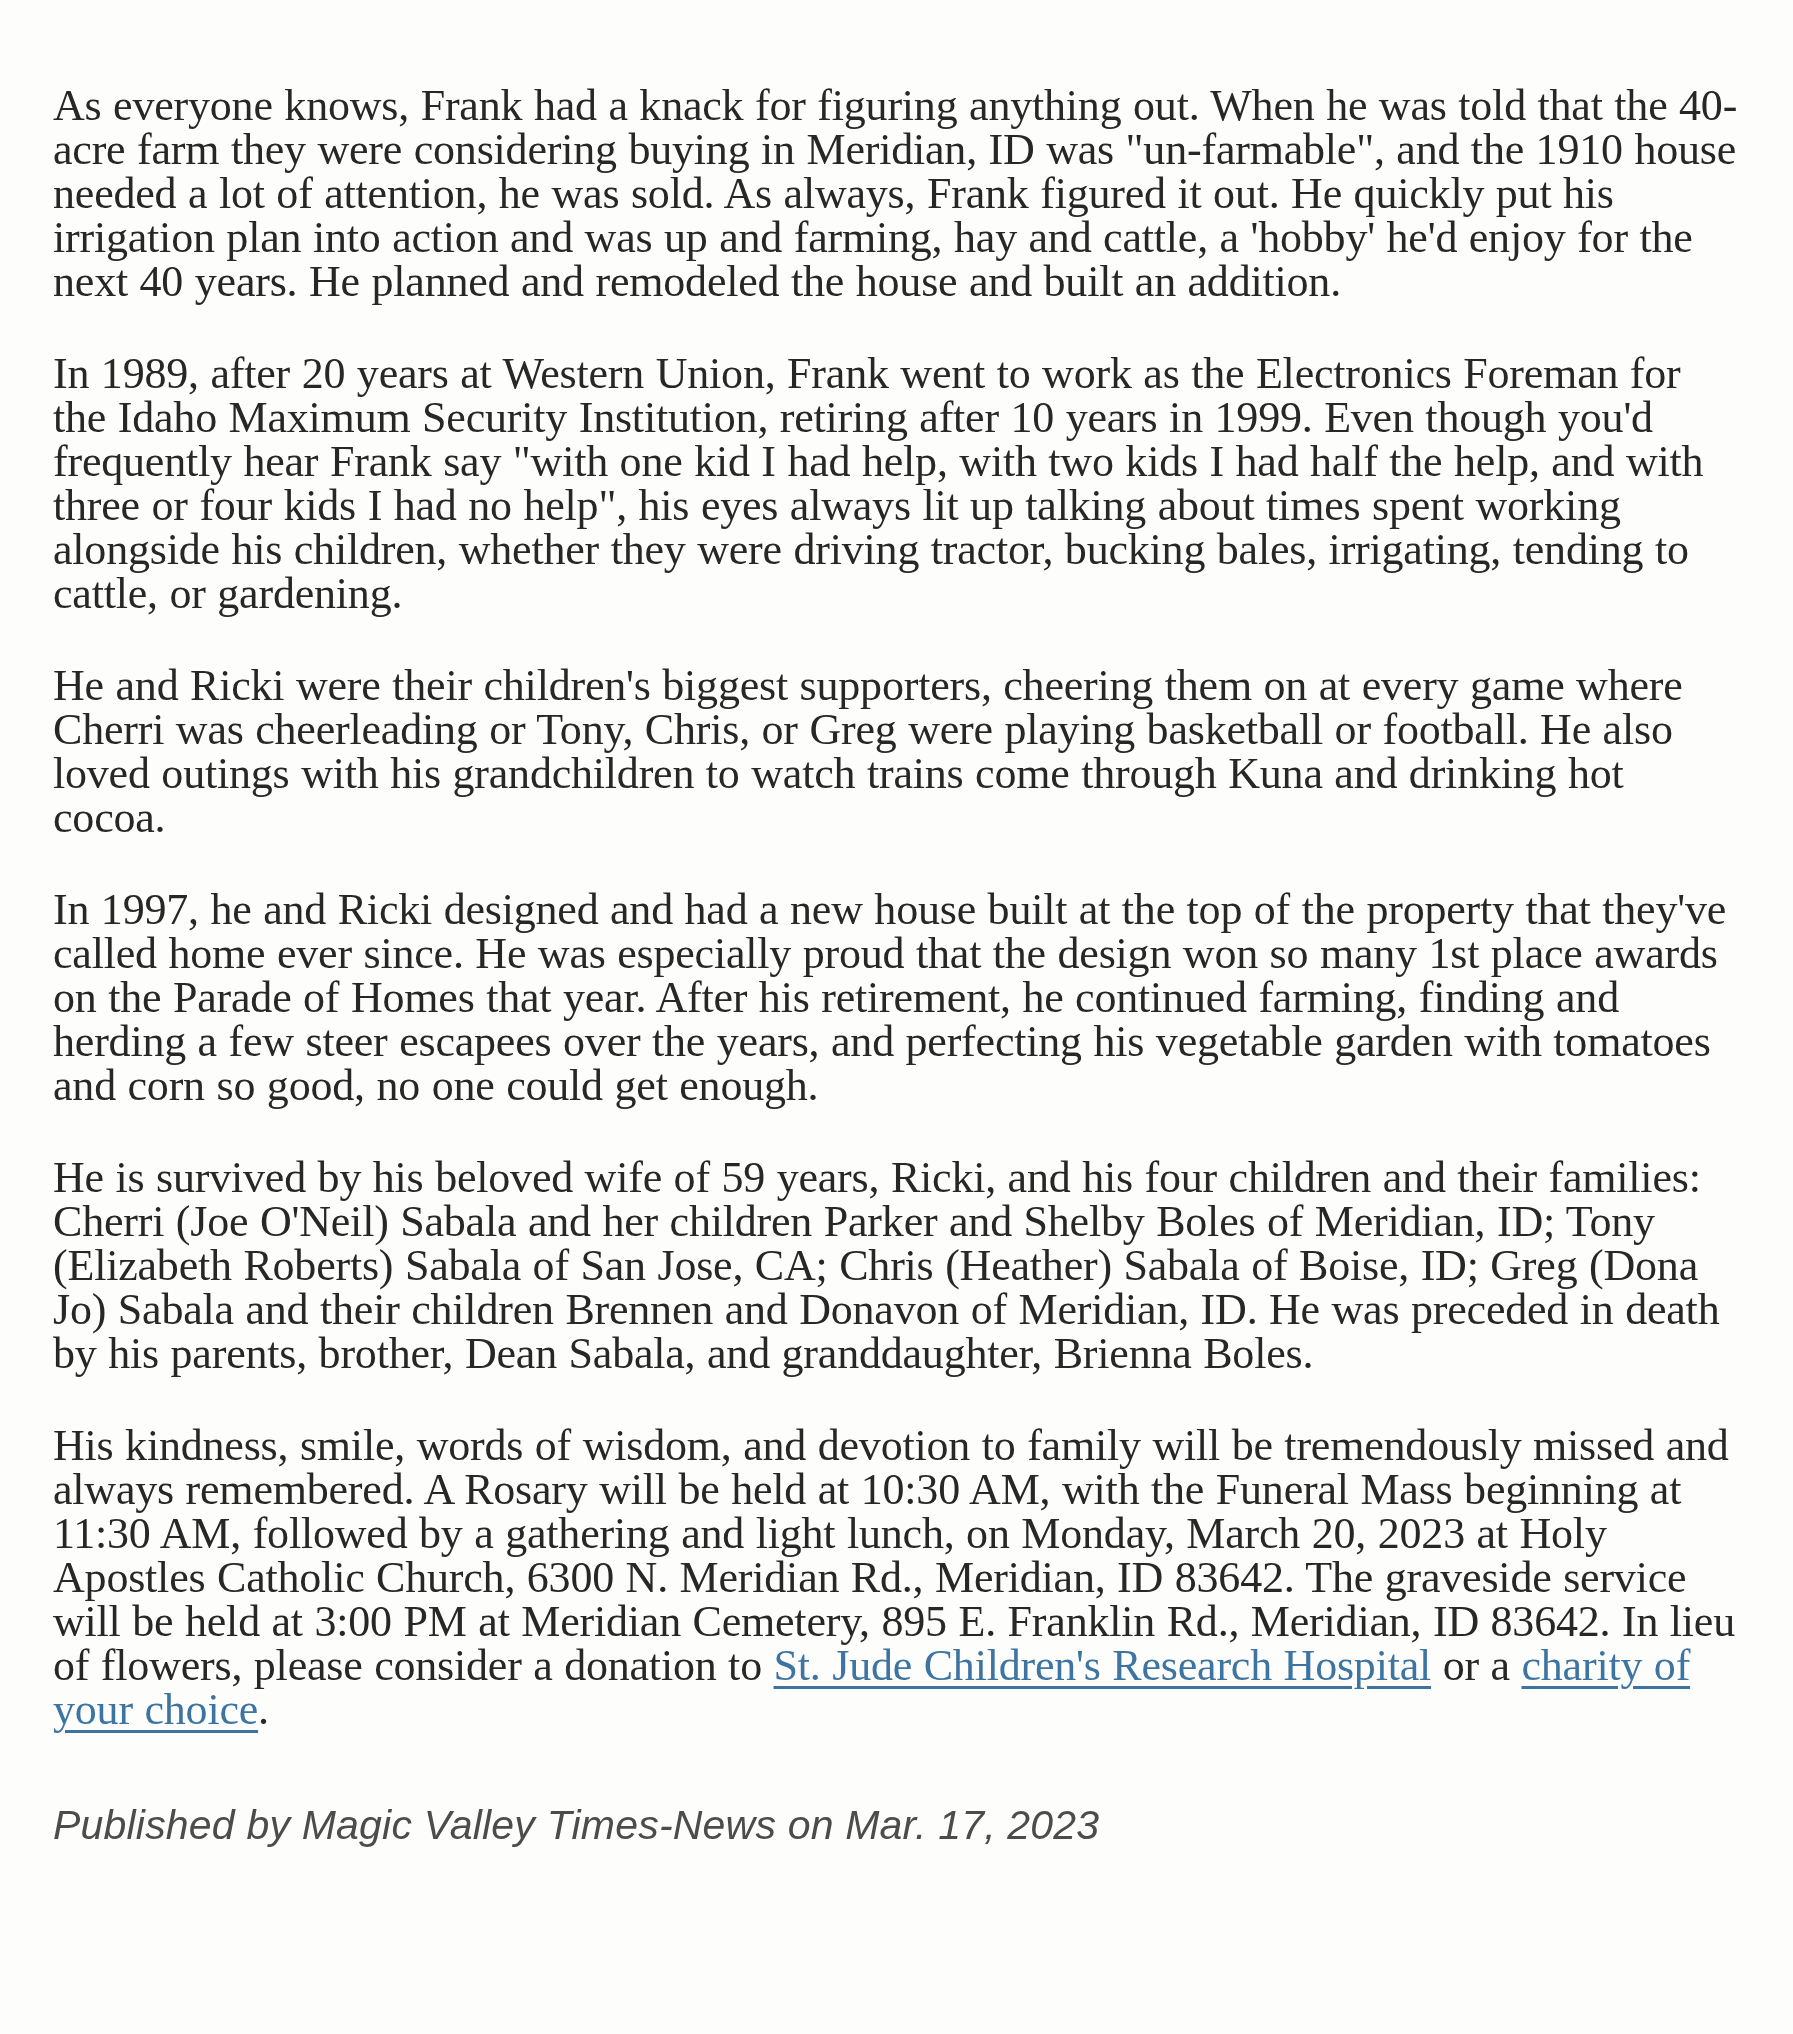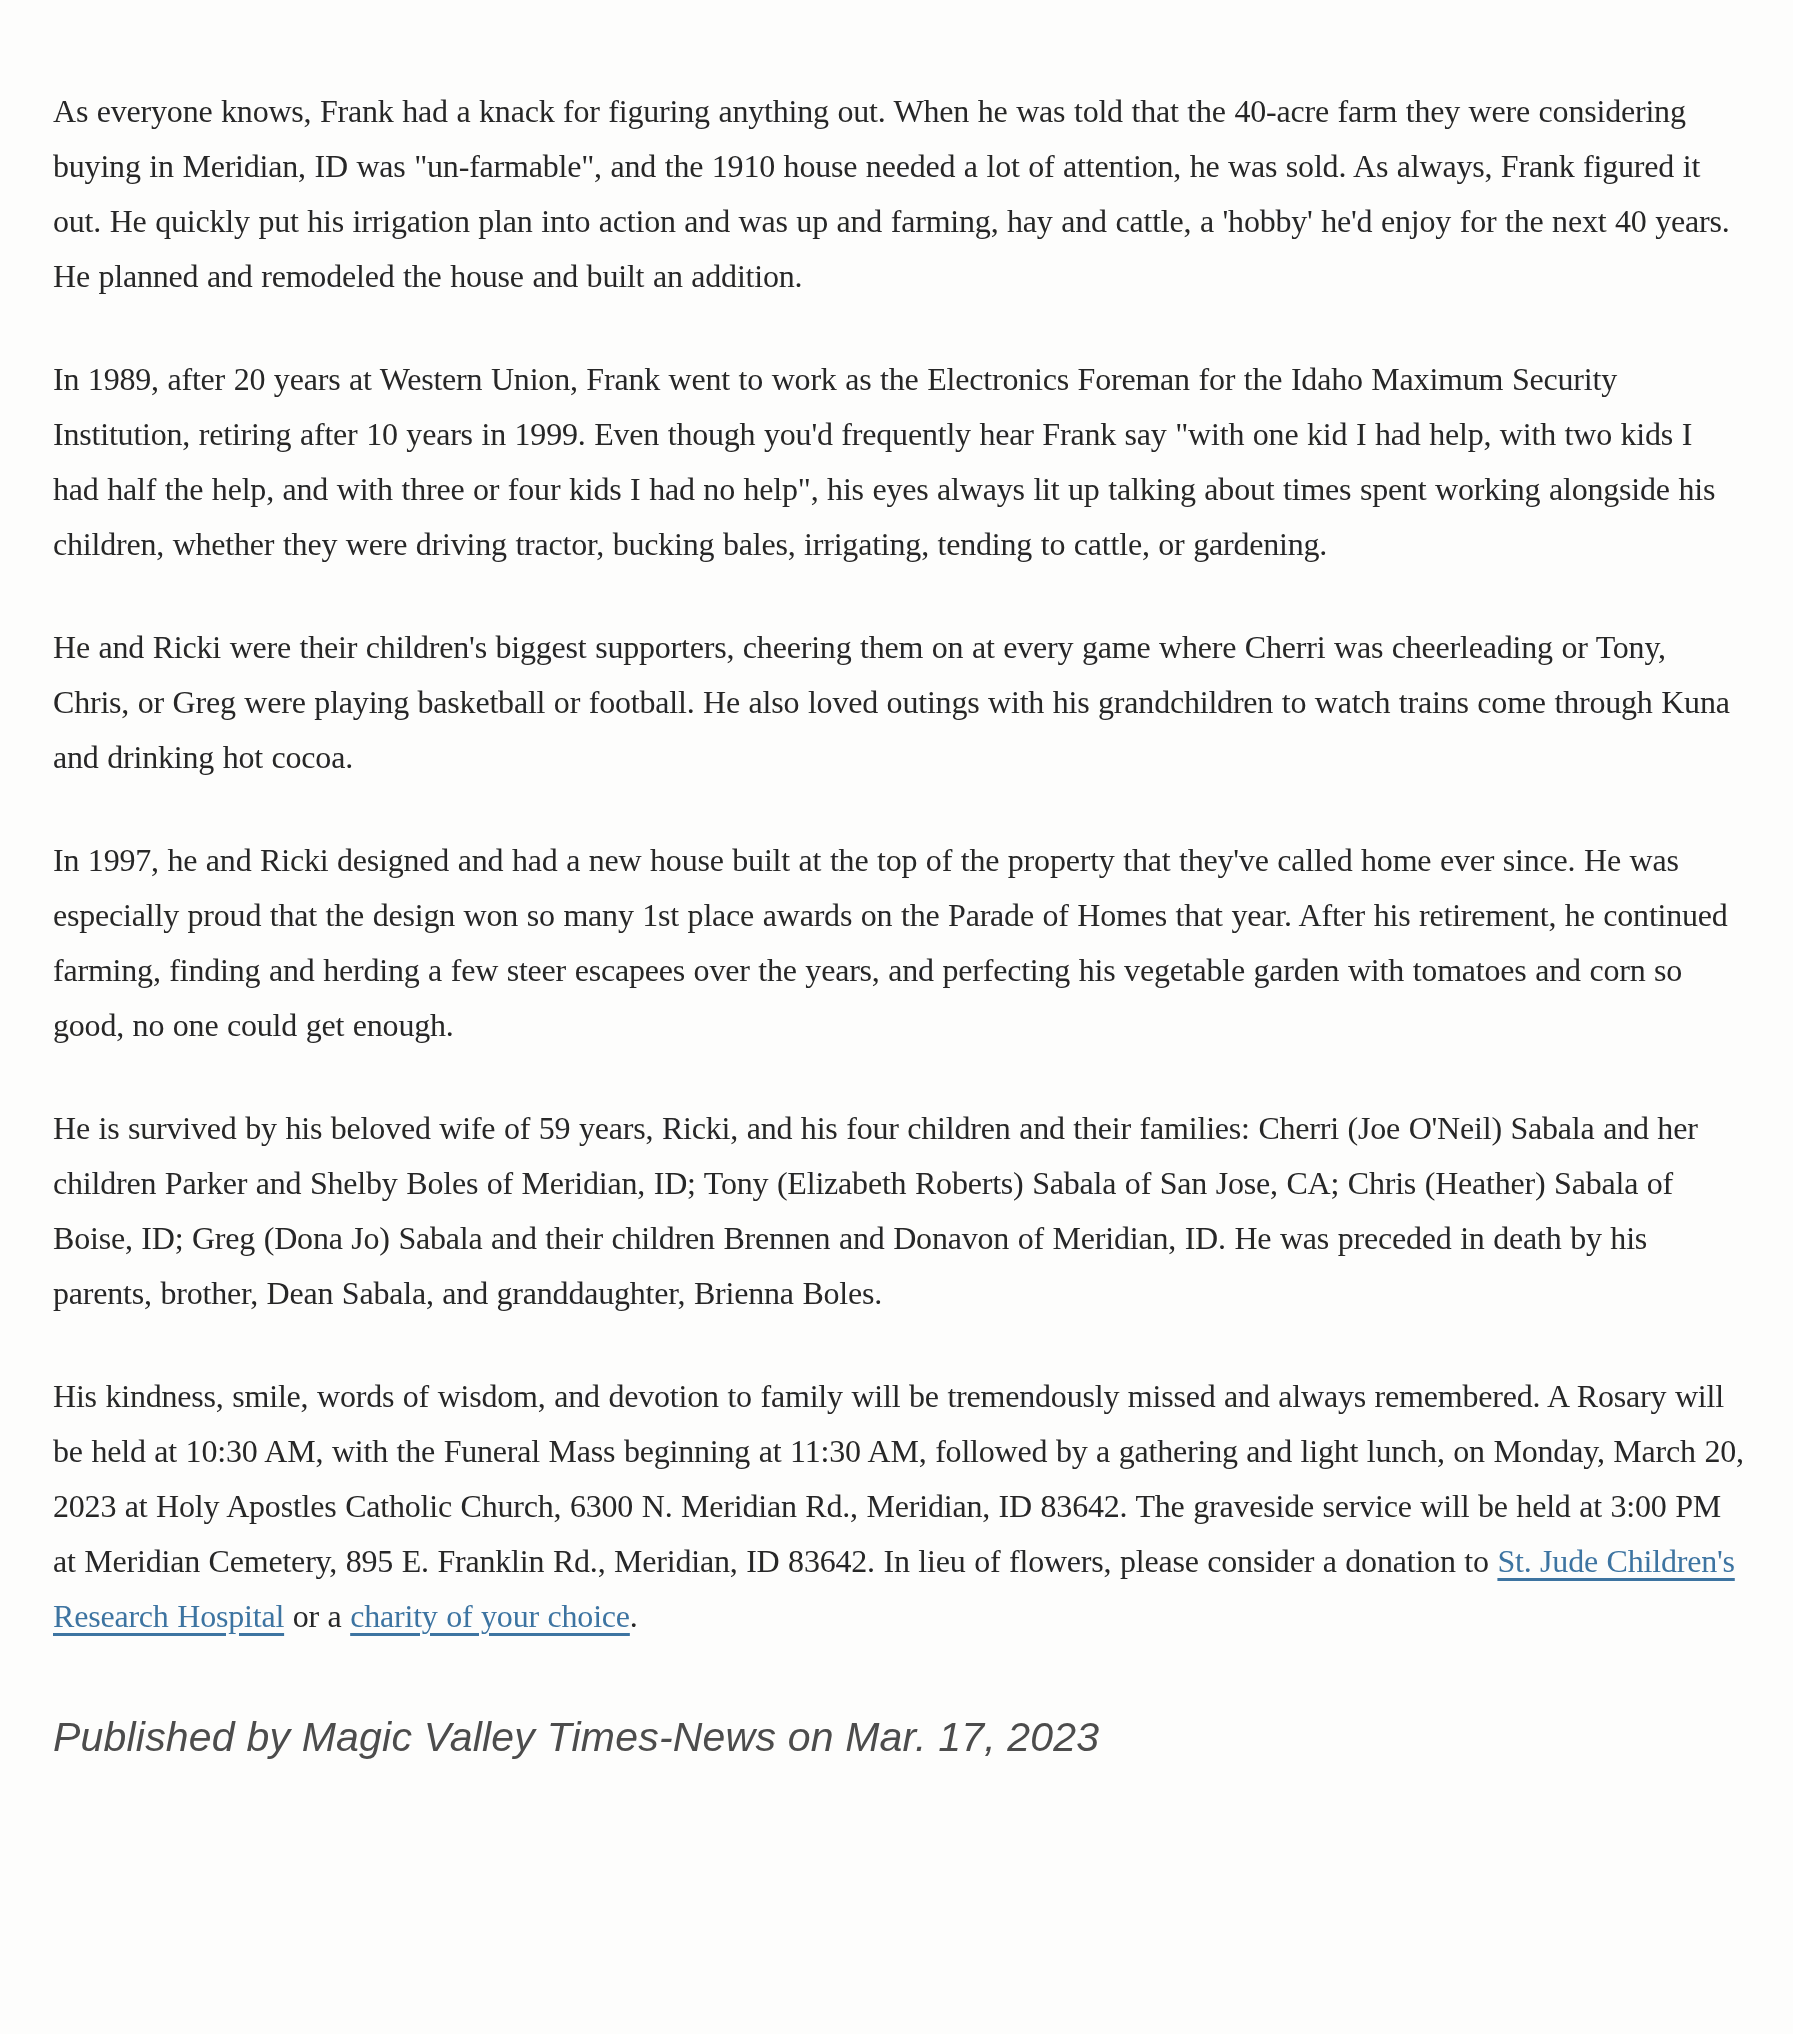--- a/index.html
+++ b/index.html
@@ -15,22 +15,22 @@
     font-family:"Liberation Serif","DejaVu Serif",serif;
     color:var(--ink);
     overflow:hidden;
   }
   .page{
     width:1793px;
     height:2035px;
     padding:84px 49px 0 53px;
   }
   .body-text p.para{
-    font-size:32px;
-    line-height:55px;
+    font-size:44px;
+    line-height:44px;
     margin:0 0 48px 0;
     max-width:1693px;
     letter-spacing:-0.2px;
     word-spacing:0.8px;
   }
   p.para a{
     color:var(--link);
     text-decoration:underline;
     text-decoration-thickness:2.5px;
     text-underline-offset:5.9px;

